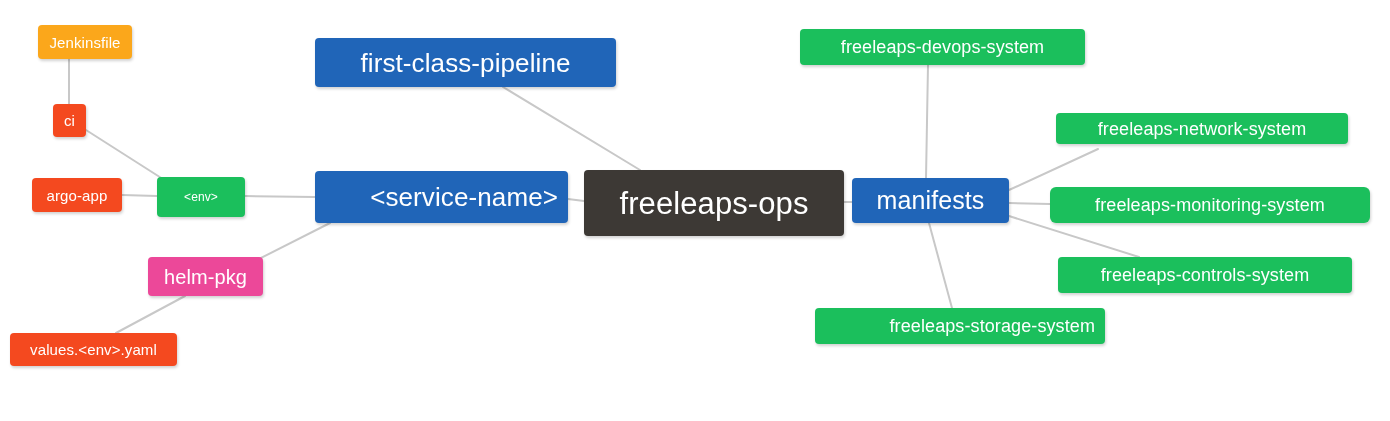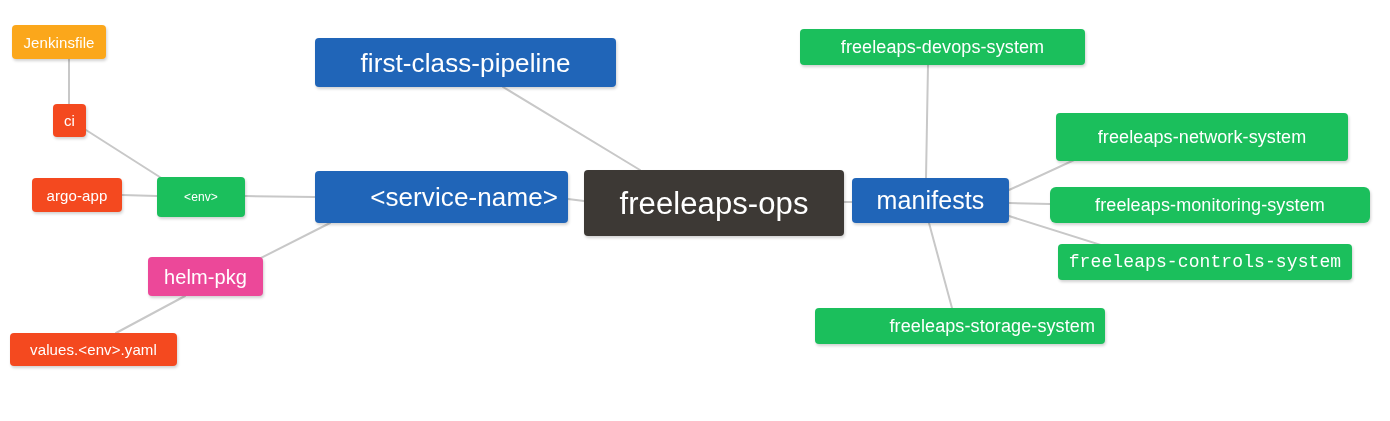--- a/index.html
+++ b/index.html
@@ -57,21 +57,21 @@
       <line x1="568" y1="199" x2="584" y2="201" stroke="#c8c8c8" stroke-width="2" stroke-linecap="round"></line>
       <line x1="503" y1="87" x2="640" y2="170" stroke="#c8c8c8" stroke-width="2" stroke-linecap="round"></line>
       <line x1="844" y1="202" x2="852" y2="202" stroke="#c8c8c8" stroke-width="2" stroke-linecap="round"></line>
       <line x1="926" y1="178" x2="928" y2="65" stroke="#c8c8c8" stroke-width="2" stroke-linecap="round"></line>
       <line x1="1009" y1="190" x2="1098" y2="149" stroke="#c8c8c8" stroke-width="2" stroke-linecap="round"></line>
       <line x1="1009" y1="203" x2="1050" y2="204" stroke="#c8c8c8" stroke-width="2" stroke-linecap="round"></line>
       <line x1="1009" y1="216" x2="1139" y2="257" stroke="#c8c8c8" stroke-width="2" stroke-linecap="round"></line>
       <line x1="929" y1="223" x2="952" y2="308" stroke="#c8c8c8" stroke-width="2" stroke-linecap="round"></line>
     </svg>
   <div id="node-layer">
-      <div class="node" style="left: 12px; top: 25px; width: 94px; height: 34px; background: rgb(251, 167, 27); font-size: 15px;">
+      <div class="node" style="left: 38px; top: 25px; width: 94px; height: 34px; background: rgb(251, 167, 27); font-size: 15px;">
         <span class="node-label">Jenkinsfile</span>
       </div>
       <div class="node" style="left: 53px; top: 104px; width: 33px; height: 33px; background: rgb(244, 73, 31); font-size: 15px;">
         <span class="node-label">ci</span>
       </div>
       <div class="node" style="left: 32px; top: 178px; width: 90px; height: 34px; background: rgb(244, 73, 31); font-size: 15px;">
         <span class="node-label">argo-app</span>
       </div>
       <div class="node" style="left: 157px; top: 177px; width: 88px; height: 40px; background: rgb(27, 191, 92); font-size: 12px;">
         <span class="node-label">&lt;env&gt;</span>
@@ -90,26 +90,26 @@
       </div>
       <div class="node" style="left: 584px; top: 170px; width: 260px; height: 66px; background: rgb(61, 57, 53); font-size: 31px;">
         <span class="node-label">freeleaps-ops</span>
       </div>
       <div class="node" style="left: 852px; top: 178px; width: 157px; height: 45px; background: rgb(32, 101, 184); font-size: 25px;">
         <span class="node-label">manifests</span>
       </div>
       <div class="node" style="left: 800px; top: 29px; width: 285px; height: 36px; background: rgb(27, 191, 92); font-size: 18px;">
         <span class="node-label">freeleaps-devops-system</span>
       </div>
-      <div class="node" style="left: 1056px; top: 113px; width: 292px; height: 48px; background: rgb(27, 191, 92); font-size: 18px; align-items: center;">
+      <div class="node" style="left: 1056px; top: 113px; width: 292px; height: 31px; background: rgb(27, 191, 92); font-size: 18px; align-items: center;">
         <span class="node-label">freeleaps-network-system</span>
       </div>
       <div class="node" style="left: 1050px; top: 187px; width: 320px; height: 36px; background: rgb(27, 191, 92); font-size: 18px; border-radius: 6px;">
         <span class="node-label">freeleaps-monitoring-system</span>
       </div>
-      <div class="node" style="left: 1058px; top: 244px; width: 294px; height: 36px; background: rgb(27, 191, 92); font-size: 18px; font-family: Liberation Mono, monospace;">
+      <div class="node" style="left: 1058px; top: 257px; width: 294px; height: 36px; background: rgb(27, 191, 92); font-size: 18px;">
         <span class="node-label">freeleaps-controls-system</span>
       </div>
       <div class="node" style="left: 815px; top: 308px; width: 290px; height: 36px; background: rgb(27, 191, 92); font-size: 18px; justify-content: flex-end;">
         <span class="node-label">freeleaps-storage-system</span>
       </div>
     </div>
 </div>
 
 </body></html>

